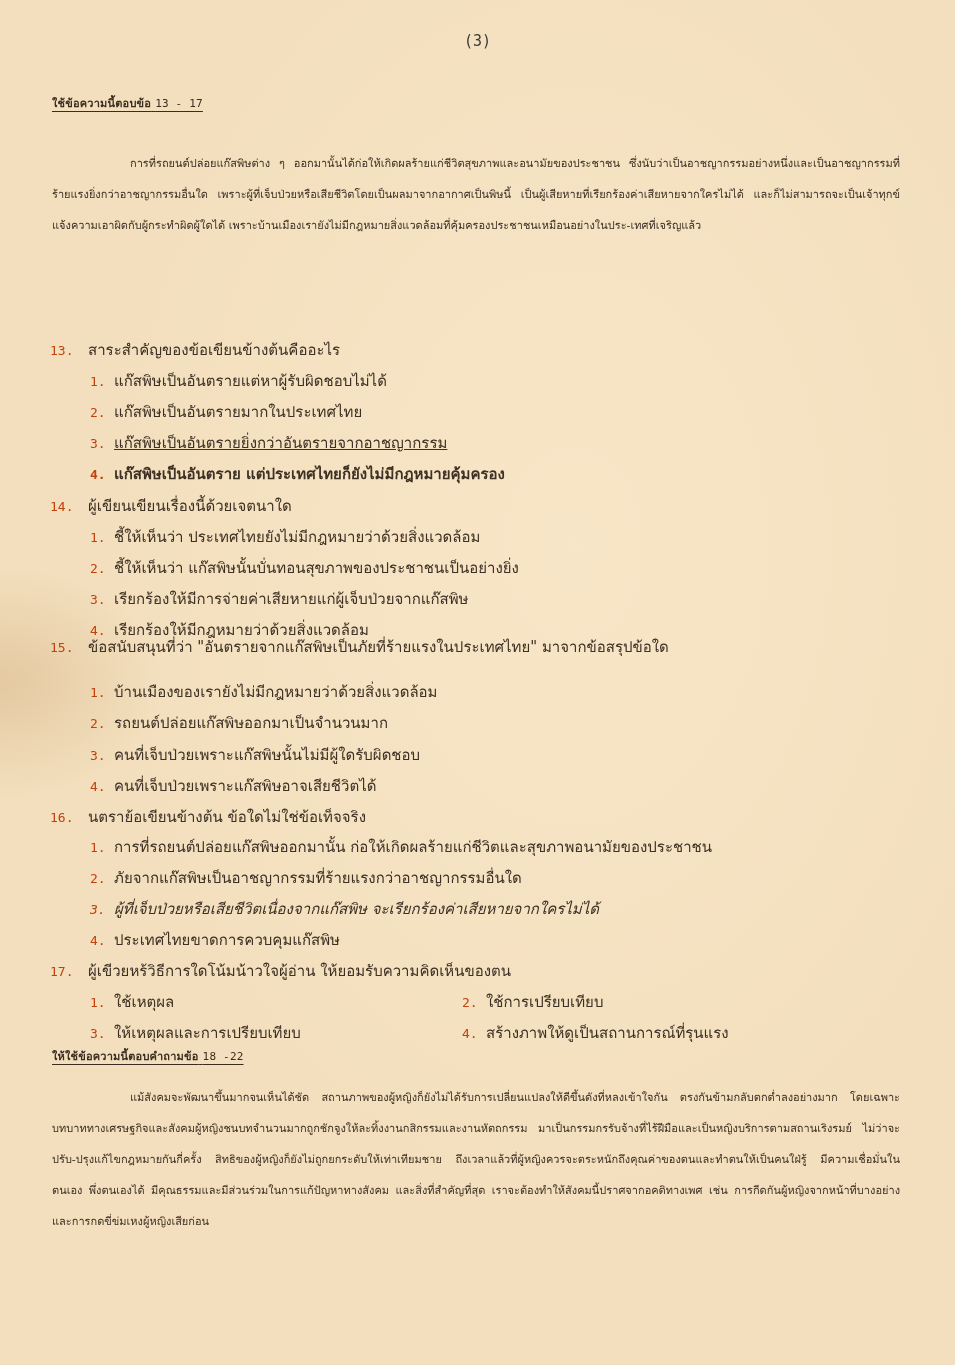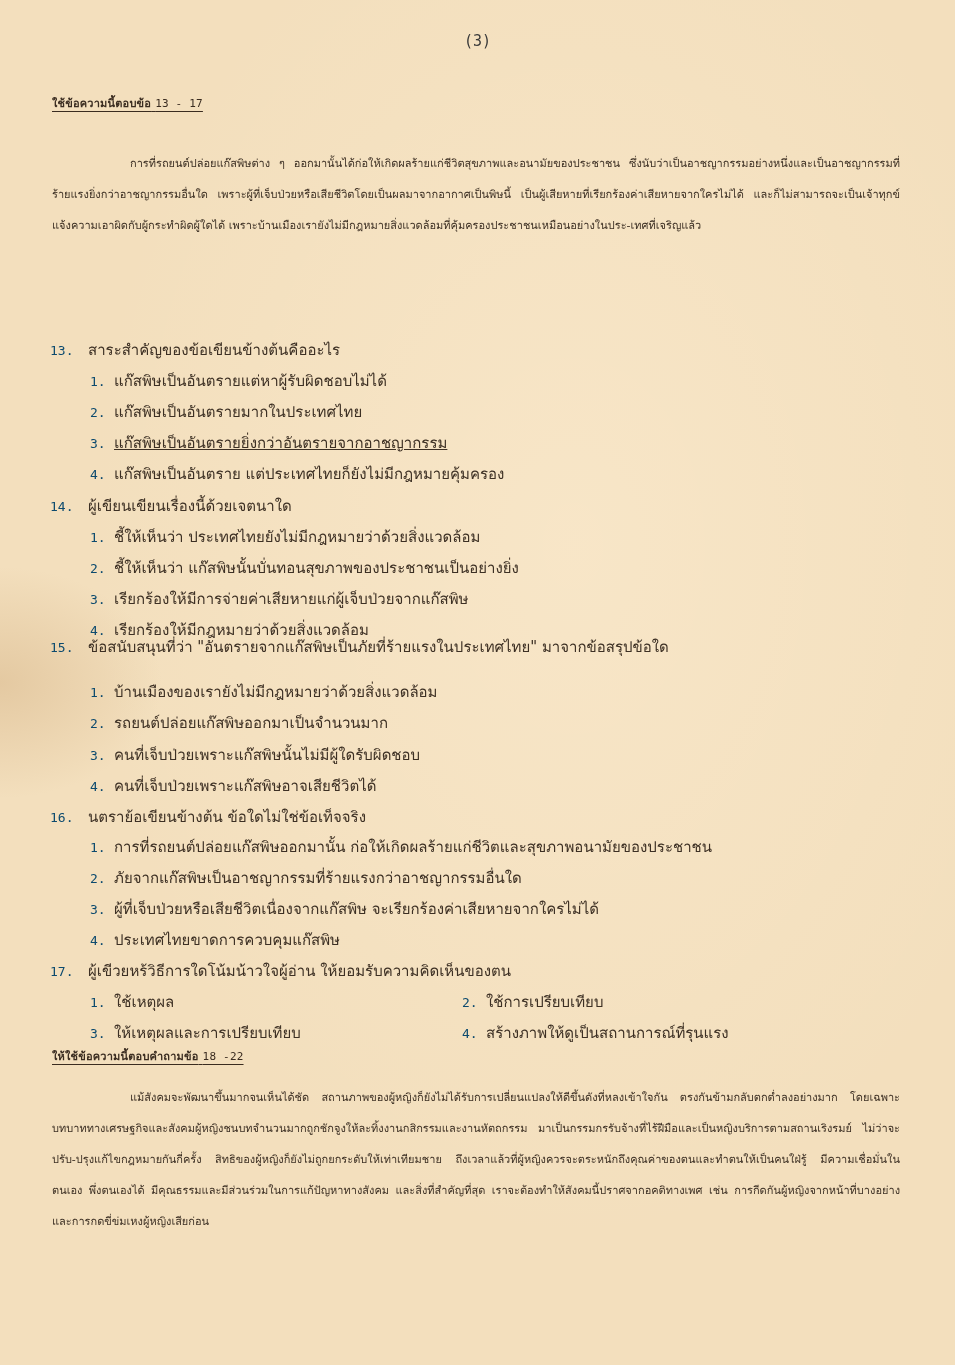--- a/index.html
+++ b/index.html
@@ -23,21 +23,21 @@
     }
     .heading .num { font-family: "DejaVu Sans Mono", monospace; font-weight: normal; }
     .para {
       position: absolute; left: 52px; width: 848px; font-size: 11px;
       line-height: 31px; text-align: justify; color: #3d3024;
     }
     .para .indent { display: inline-block; width: 78px; }
     .q {
       position: absolute; left: 50px; font-size: 15px; line-height: 20px; white-space: nowrap;
     }
-    .q .qn, .opt .on { font-family: "DejaVu Sans Mono", monospace; font-size: 13px; color: #0c4a6e; margin-top: 18px; }
+    .q .qn, .opt .on { font-family: "DejaVu Sans Mono", monospace; font-size: 13px; color: #c2410c; margin-top: 18px; }
     .opt {
       position: absolute; font-size: 15px; line-height: 20px; white-space: nowrap;
     }
     .opt .on { display: inline-block; width: 24px; }
     .q .qn { display: inline-block; width: 38px; }
   </style>
 </head>
 <body>
 
 <div class="page-num">(3)</div>
@@ -46,38 +46,38 @@
   <span>ใช้ข้อความนี้ตอบข้อ</span>
   <span class="num">13 - 17</span>
 </div>
 
 <div class="para" style="top:148px;"><span class="indent"></span><span>การที่รถยนต์ปล่อยแก๊สพิษต่าง ๆ ออกมานั้นได้ก่อให้เกิดผลร้ายแก่ชีวิตสุขภาพและอนามัยของประชาชน ซึ่งนับว่าเป็นอาชญากรรมอย่างหนึ่งและเป็นอาชญากรรมที่ร้ายแรงยิ่งกว่าอาชญากรรมอื่นใด เพราะผู้ที่เจ็บป่วยหรือเสียชีวิตโดยเป็นผลมาจากอากาศเป็นพิษนี้ เป็นผู้เสียหายที่เรียกร้องค่าเสียหายจากใครไม่ได้ และก็ไม่สามารถจะเป็นเจ้าทุกข์แจ้งความเอาผิดกับผู้กระทำผิดผู้ใดได้ เพราะบ้านเมืองเรายังไม่มีกฎหมายสิ่งแวดล้อมที่คุ้มครองประชาชนเหมือนอย่างในประ-เทศที่เจริญแล้ว</span></div>
 
 <div class="q" style="top:323px;"><span class="qn">13.</span><span>สาระสำคัญของข้อเขียนข้างต้นคืออะไร</span></div>
 <div class="opt" style="top:354px;left:90px;"><span class="on">1.</span><span>แก๊สพิษเป็นอันตรายแต่หาผู้รับผิดชอบไม่ได้</span></div>
 <div class="opt" style="top:385px;left:90px;"><span class="on">2.</span><span>แก๊สพิษเป็นอันตรายมากในประเทศไทย</span></div>
 <div class="opt" style="top:416px;left:90px;text-decoration:underline;"><span class="on">3.</span><span>แก๊สพิษเป็นอันตรายยิ่งกว่าอันตรายจากอาชญากรรม</span></div>
-<div class="opt" style="top:447px;left:90px;"><span class="on">4.</span><span>แก๊สพิษเป็นอันตราย แต่ประเทศไทยก็ยังไม่มีกฎหมายคุ้มครอง</span></div>
+<div class="opt" style="top:447px;left:90px;font-weight:bold;"><span class="on">4.</span><span>แก๊สพิษเป็นอันตราย แต่ประเทศไทยก็ยังไม่มีกฎหมายคุ้มครอง</span></div>
 
 <div class="q" style="top:479px;"><span class="qn">14.</span><span>ผู้เขียนเขียนเรื่องนี้ด้วยเจตนาใด</span></div>
 <div class="opt" style="top:510px;left:90px;"><span class="on">1.</span><span>ชี้ให้เห็นว่า ประเทศไทยยังไม่มีกฎหมายว่าด้วยสิ่งแวดล้อม</span></div>
 <div class="opt" style="top:541px;left:90px;"><span class="on">2.</span><span>ชี้ให้เห็นว่า แก๊สพิษนั้นบั่นทอนสุขภาพของประชาชนเป็นอย่างยิ่ง</span></div>
 <div class="opt" style="top:572px;left:90px;"><span class="on">3.</span><span>เรียกร้องให้มีการจ่ายค่าเสียหายแก่ผู้เจ็บป่วยจากแก๊สพิษ</span></div>
 <div class="opt" style="top:603px;left:90px;"><span class="on">4.</span><span>เรียกร้องให้มีกฎหมายว่าด้วยสิ่งแวดล้อม</span></div>
 
 <div class="q" style="top:620px;"><span class="qn">15.</span><span>ข้อสนับสนุนที่ว่า "อันตรายจากแก๊สพิษเป็นภัยที่ร้ายแรงในประเทศไทย" มาจากข้อสรุปข้อใด</span></div>
 <div class="opt" style="top:665px;left:90px;"><span class="on">1.</span><span>บ้านเมืองของเรายังไม่มีกฎหมายว่าด้วยสิ่งแวดล้อม</span></div>
 <div class="opt" style="top:696px;left:90px;"><span class="on">2.</span><span>รถยนต์ปล่อยแก๊สพิษออกมาเป็นจำนวนมาก</span></div>
 <div class="opt" style="top:728px;left:90px;"><span class="on">3.</span><span>คนที่เจ็บป่วยเพราะแก๊สพิษนั้นไม่มีผู้ใดรับผิดชอบ</span></div>
 <div class="opt" style="top:759px;left:90px;"><span class="on">4.</span><span>คนที่เจ็บป่วยเพราะแก๊สพิษอาจเสียชีวิตได้</span></div>
 
 <div class="q" style="top:790px;"><span class="qn">16.</span><span>นตราย้อเขียนข้างต้น ข้อใดไม่ใช่ข้อเท็จจริง</span></div>
 <div class="opt" style="top:820px;left:90px;"><span class="on">1.</span><span>การที่รถยนต์ปล่อยแก๊สพิษออกมานั้น ก่อให้เกิดผลร้ายแก่ชีวิตและสุขภาพอนามัยของประชาชน</span></div>
 <div class="opt" style="top:851px;left:90px;"><span class="on">2.</span><span>ภัยจากแก๊สพิษเป็นอาชญากรรมที่ร้ายแรงกว่าอาชญากรรมอื่นใด</span></div>
-<div class="opt" style="top:882px;left:90px;"><span class="on">3.</span><span>ผู้ที่เจ็บป่วยหรือเสียชีวิตเนื่องจากแก๊สพิษ จะเรียกร้องค่าเสียหายจากใครไม่ได้</span></div>
+<div class="opt" style="top:882px;left:90px;font-style:italic;"><span class="on">3.</span><span>ผู้ที่เจ็บป่วยหรือเสียชีวิตเนื่องจากแก๊สพิษ จะเรียกร้องค่าเสียหายจากใครไม่ได้</span></div>
 <div class="opt" style="top:913px;left:90px;"><span class="on">4.</span><span>ประเทศไทยขาดการควบคุมแก๊สพิษ</span></div>
 
 <div class="q" style="top:944px;"><span class="qn">17.</span><span>ผู้เขีวยหร้วิธีการใดโน้มน้าวใจผู้อ่าน ให้ยอมรับความคิดเห็นของตน</span></div>
 <div class="opt" style="top:975px;left:90px;"><span class="on">1.</span><span>ใช้เหตุผล</span></div>
 <div class="opt" style="top:975px;left:462px;"><span class="on">2.</span><span>ใช้การเปรียบเทียบ</span></div>
 <div class="opt" style="top:1006px;left:90px;"><span class="on">3.</span><span>ให้เหตุผลและการเปรียบเทียบ</span></div>
 <div class="opt" style="top:1006px;left:462px;"><span class="on">4.</span><span>สร้างภาพให้ดูเป็นสถานการณ์ที่รุนแรง</span></div>
 
 <div class="heading" style="top:1047px;">
   <span>ให้ใช้ข้อความนี้ตอบคำถามข้อ</span>

